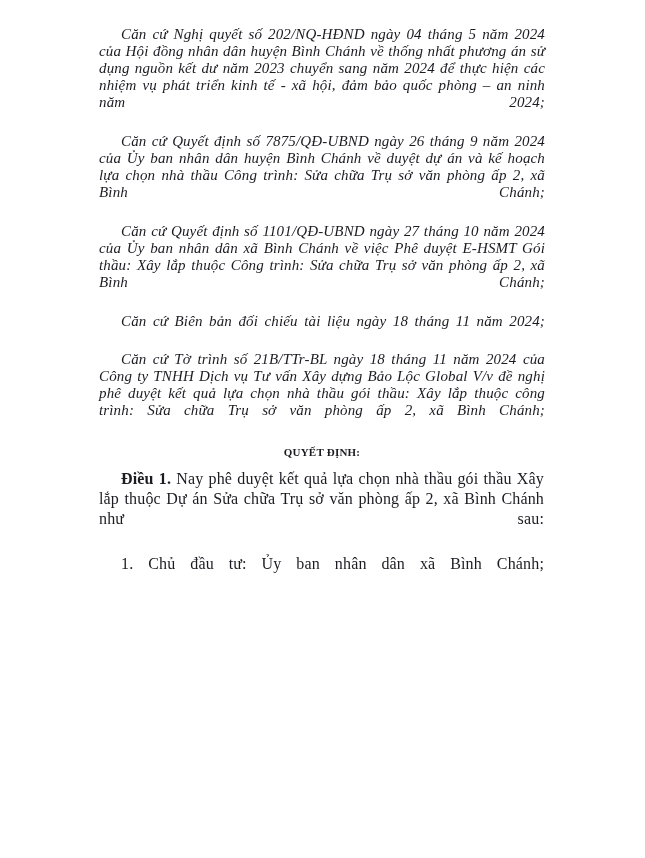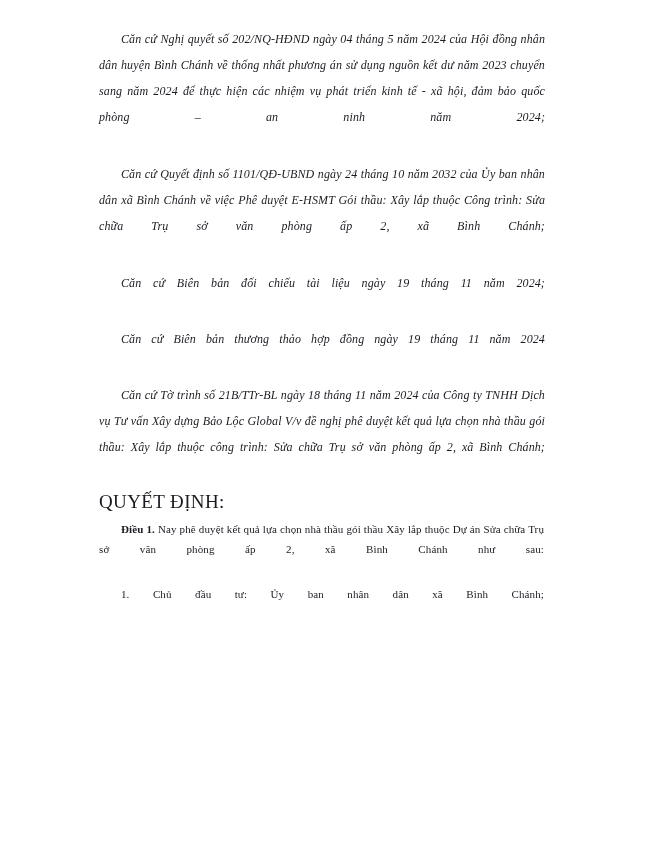--- a/index.html
+++ b/index.html
@@ -28,49 +28,49 @@
   .content {
     position: absolute;
     left: 99px;
     top: 26px;
     width: 446px;
   }
 
   
   .para {
     margin: 0 0 5px 0;
-    font-size: 12px;
-    line-height: 26px;
+    font-size: 15px;
+    line-height: 17px;
     text-align: justify;
     text-justify: inter-word;
     text-indent: 22px;
     font-style: italic;
     letter-spacing: 0.01em;
     word-spacing: 0.02em;
     font-family: Liberation Serif, serif;
   }
 
   .para.tight {
     margin-bottom: 4px;
   }
 
   .heading {
     margin: 6px 0 7px 0;
-    font-size: 19px;
+    font-size: 11px;
     line-height: 20px;
-    font-weight: normal;
+    font-weight: bold;
     font-style: normal;
-    text-align: left;
+    text-align: center;
     text-indent: 0;
     letter-spacing: 0.02em;
   }
 
   .item {
     margin: 0 1px 5px 0;
-    font-size: 11px;
+    font-size: 16px;
     line-height: 20.1px;
     text-align: justify;
     text-justify: inter-word;
     text-indent: 22px;
     font-style: normal;
     letter-spacing: 0.01em;
   }
 
   .b { font-weight: bold; }
 
@@ -81,23 +81,23 @@
     width: 100%;
   }
 </style>
 </head>
 <body>
 
 <div class="page">
   <div class="content">
 
     <p class="para">Căn cứ Nghị quyết số 202/NQ-HĐND ngày 04 tháng 5 năm 2024 của Hội đồng nhân dân huyện Bình Chánh về thống nhất phương án sử dụng nguồn kết dư năm 2023 chuyển sang năm 2024 để thực hiện các nhiệm vụ phát triển kinh tế - xã hội, đảm bảo quốc phòng – an ninh năm 2024;</p>
-    <p class="para">Căn cứ Quyết định số 1101/QĐ-UBND ngày 24 tháng 10 năm 2032 của Ủy ban nhân dân xã Bình Chánh về việc Phê duyệt E-HSMT Gói thầu: Xây lắp thuộc Công trình: Sửa chữa Trụ sở văn phòng ấp 2, xã Bình Chánh;</p>
-    <p class="para tight">Căn cứ Biên bản đối chiếu tài liệu ngày 19 tháng 11 năm 2024;</p>
-    <p class="para tight">Căn cứ Biên bản thương thảo hợp đồng ngày 19 tháng 11 năm 2024</p>
+    <p class="para">Căn cứ Quyết định số 7875/QĐ-UBND ngày 26 tháng 9 năm 2024 của Ủy ban nhân dân huyện Bình Chánh về duyệt dự án và kế hoạch lựa chọn nhà thầu Công trình: Sửa chữa Trụ sở văn phòng ấp 2, xã Bình Chánh;</p>
+    <p class="para">Căn cứ Quyết định số 1101/QĐ-UBND ngày 27 tháng 10 năm 2024 của Ủy ban nhân dân xã Bình Chánh về việc Phê duyệt E-HSMT Gói thầu: Xây lắp thuộc Công trình: Sửa chữa Trụ sở văn phòng ấp 2, xã Bình Chánh;</p>
+    <p class="para tight">Căn cứ Biên bản đối chiếu tài liệu ngày 18 tháng 11 năm 2024;</p>
     <p class="para">Căn cứ Tờ trình số 21B/TTr-BL ngày 18 tháng 11 năm 2024 của Công ty TNHH Dịch vụ Tư vấn Xây dựng Bảo Lộc Global V/v đề nghị phê duyệt kết quả lựa chọn nhà thầu gói thầu: Xây lắp thuộc công trình: Sửa chữa Trụ sở văn phòng ấp 2, xã Bình Chánh;</p>
 
     <p class="heading">QUYẾT ĐỊNH:</p>
 
     <p class="item"><span class="b">Điều 1.</span><span> Nay phê duyệt kết quả lựa chọn nhà thầu gói thầu Xây lắp thuộc Dự án Sửa chữa Trụ sở văn phòng ấp 2, xã Bình Chánh như sau:</span></p>
 
     <p class="item">1. Chủ đầu tư: Ủy ban nhân dân xã Bình Chánh;</p>
 
   </div>
 </div>

